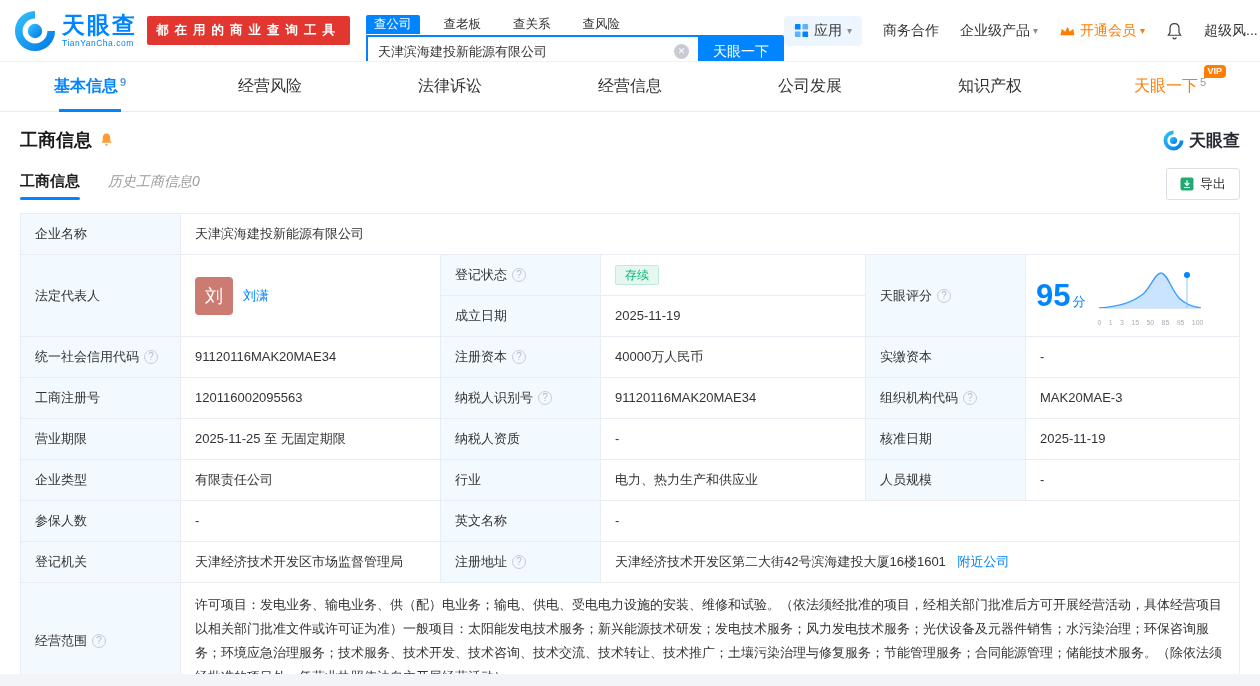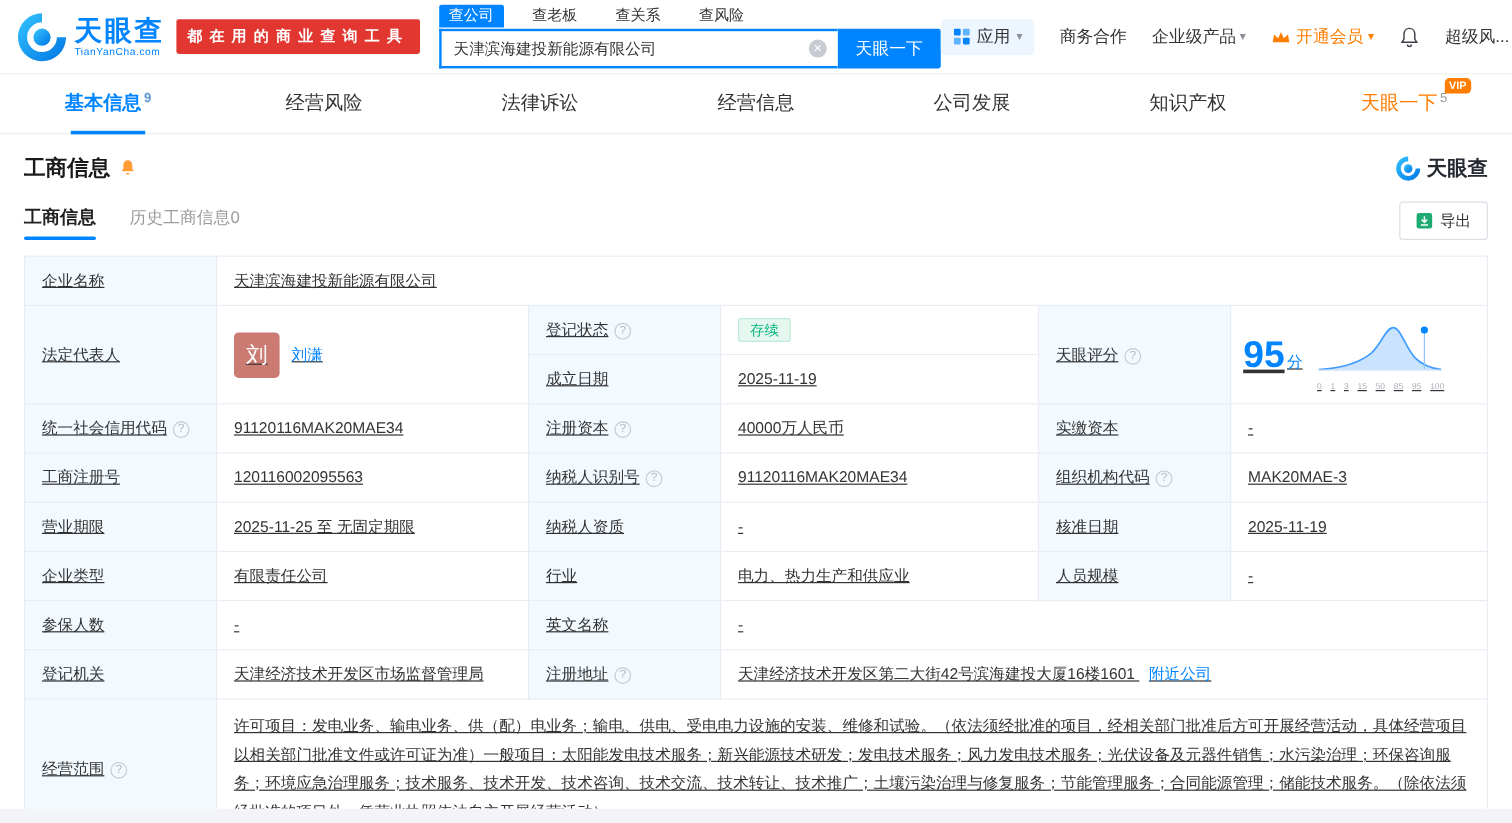--- a/index.html
+++ b/index.html
@@ -11,21 +11,21 @@
 
   
   .topbar { height:62px; display:flex; align-items:center; padding:0 8px 0 14px; border-bottom:1px solid #f0f1f3; overflow:hidden; flex:0 0 auto; }
   .logo { display:flex; align-items:center; gap:6px; cursor:pointer; flex:0 0 auto; }
   .logo-name { color:#0084ff; font-size:23px; font-weight:bold; letter-spacing:2px; line-height:1.05; }
   .logo-domain { color:#0084ff; font-size:8.5px; letter-spacing:.5px; }
   .slogan { background:#e23730; color:#fff; margin-left:10px; padding:5px 9px; border-radius:2px; font-size:12.5px; font-weight:bold; line-height:1.55; flex:0 0 auto; }
   .slogan-l1 { letter-spacing:6px; }
   .slogan-l2 { letter-spacing:.5px; }
 
-  .search-block { margin-left:16px; display:flex; flex-direction:column; align-self:flex-start; margin-top:3px; flex:0 0 auto; }
+  .search-block { margin-left:16px; display:flex; flex-direction:column; align-self:flex-start; margin-top:14px; flex:0 0 auto; }
   .search-tabs { display:flex; align-items:center; gap:16px; height:21px; font-size:12.5px; }
   .search-tab { color:#333; cursor:pointer; padding:1px 8px; }
   .search-tab.active { background:#0084ff; color:#fff; border-radius:2px 2px 0 0; }
   .search-row { display:flex; }
   .search-input-wrap { position:relative; width:332px; }
   .search-input { width:100%; height:33px; border:2px solid #0084ff; border-right:none; padding:0 30px 0 10px; font-size:13px; color:#333; outline:none; font-family:inherit; }
   .clear-icon { position:absolute; right:9px; top:9px; width:15px; height:15px; border-radius:50%; background:#c8ccd2; color:#fff; font-size:9px; line-height:15px; text-align:center; cursor:pointer; }
   .search-btn { width:86px; height:33px; border:none; background:#0084ff; color:#fff; font-size:14px; cursor:pointer; font-family:Liberation Mono, monospace; border-radius:0 2px 2px 0; }
 
   .top-right { margin-left:auto; display:flex; align-items:center; gap:21px; font-size:14px; white-space:nowrap; flex:0 0 auto; }
@@ -51,25 +51,25 @@
   .content { flex:1 1 auto; padding:16px 20px 0; background:#fff; overflow:hidden; }
   .section-head { display:flex; align-items:center; }
   .section-title { font-size:18px; font-weight:bold; color:#1a1a1a; }
   .title-bell { margin-left:7px; display:inline-flex; }
   .brand-mini { margin-left:auto; display:flex; align-items:center; gap:5px; font-size:17px; font-weight:bold; color:#252931; }
 
   .sub-tabs { display:flex; align-items:flex-end; margin-top:16px; }
   .sub-tab { position:relative; padding-bottom:9px; margin-right:28px; cursor:pointer; }
   .sub-tab.active { font-size:15px; font-weight:bold; color:#222; }
   .sub-tab.active::after { content:""; position:absolute; left:0; right:0; bottom:0; height:3px; border-radius:2px; background:#0084ff; }
-  .sub-tab.inactive { font-size:14px; color:#9b9b9b; }
+  .sub-tab.inactive { font-size:14px; color:#9b9b9b;font-style:italic; }
   .export-btn { margin-left:auto; display:inline-flex; align-items:center; gap:6px; border:1px solid #dcdfe6; background:#fff; border-radius:3px; padding:6px 13px; font-size:13px; color:#333; cursor:pointer; font-family:inherit; }
 
   table.info { width:100%; border-collapse:collapse; table-layout:fixed; margin-top:13px; }
-  .info th, .info td { border:1px solid #e9edf3; font-size:13px; font-weight:normal; text-align:left; padding:10px 14px; line-height:20px; vertical-align:middle; color:#333; word-break:break-all;text-decoration:underline; }
+  .info th, .info td { border:1px solid #e9edf3; font-size:13px; font-weight:normal; text-align:left; padding:10px 14px; line-height:20px; vertical-align:middle; color:#333; word-break:break-all; }
   .info th { background:#f2f9ff; }
   .help { display:inline-block; width:14px; height:14px; line-height:12px; text-align:center; border:1px solid #c8ccd4; border-radius:50%; color:#b6bcc6; font-size:10px; margin-left:5px; vertical-align:1px; cursor:pointer; }
   .blue-link { color:#0084ff; cursor:pointer; text-decoration:none; }
 
   .rep-cell { display:flex; align-items:center; gap:10px; }
   .avatar { width:38px; height:38px; border-radius:4px; background:#cb7b72; color:#fff; font-size:18px; display:flex; align-items:center; justify-content:center; flex:0 0 auto; }
 
   .status-badge { display:inline-block; background:#e6f7f0; border:1px solid #bdebd8; color:#00b87a; font-size:12px; line-height:18px; padding:0 9px; border-radius:2px; }
 
   .score-cell { padding:4px 10px !important; }

